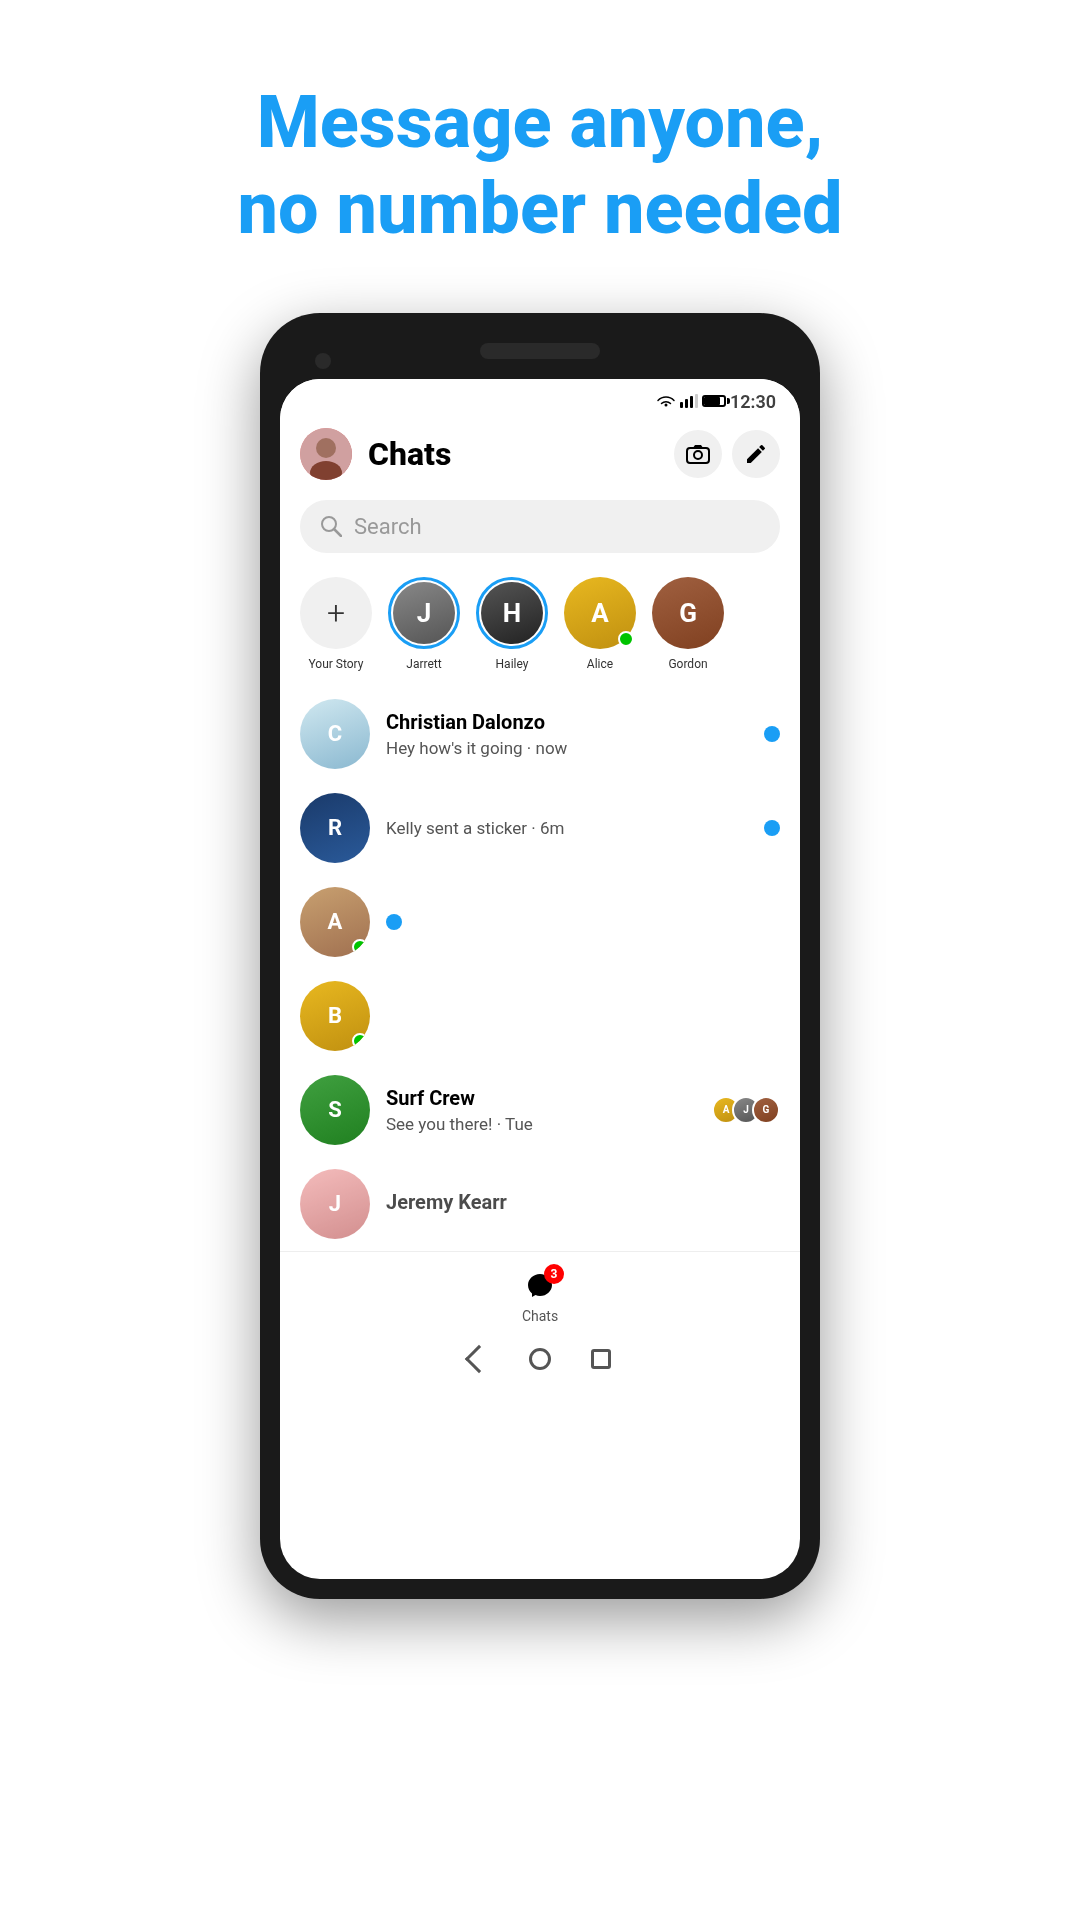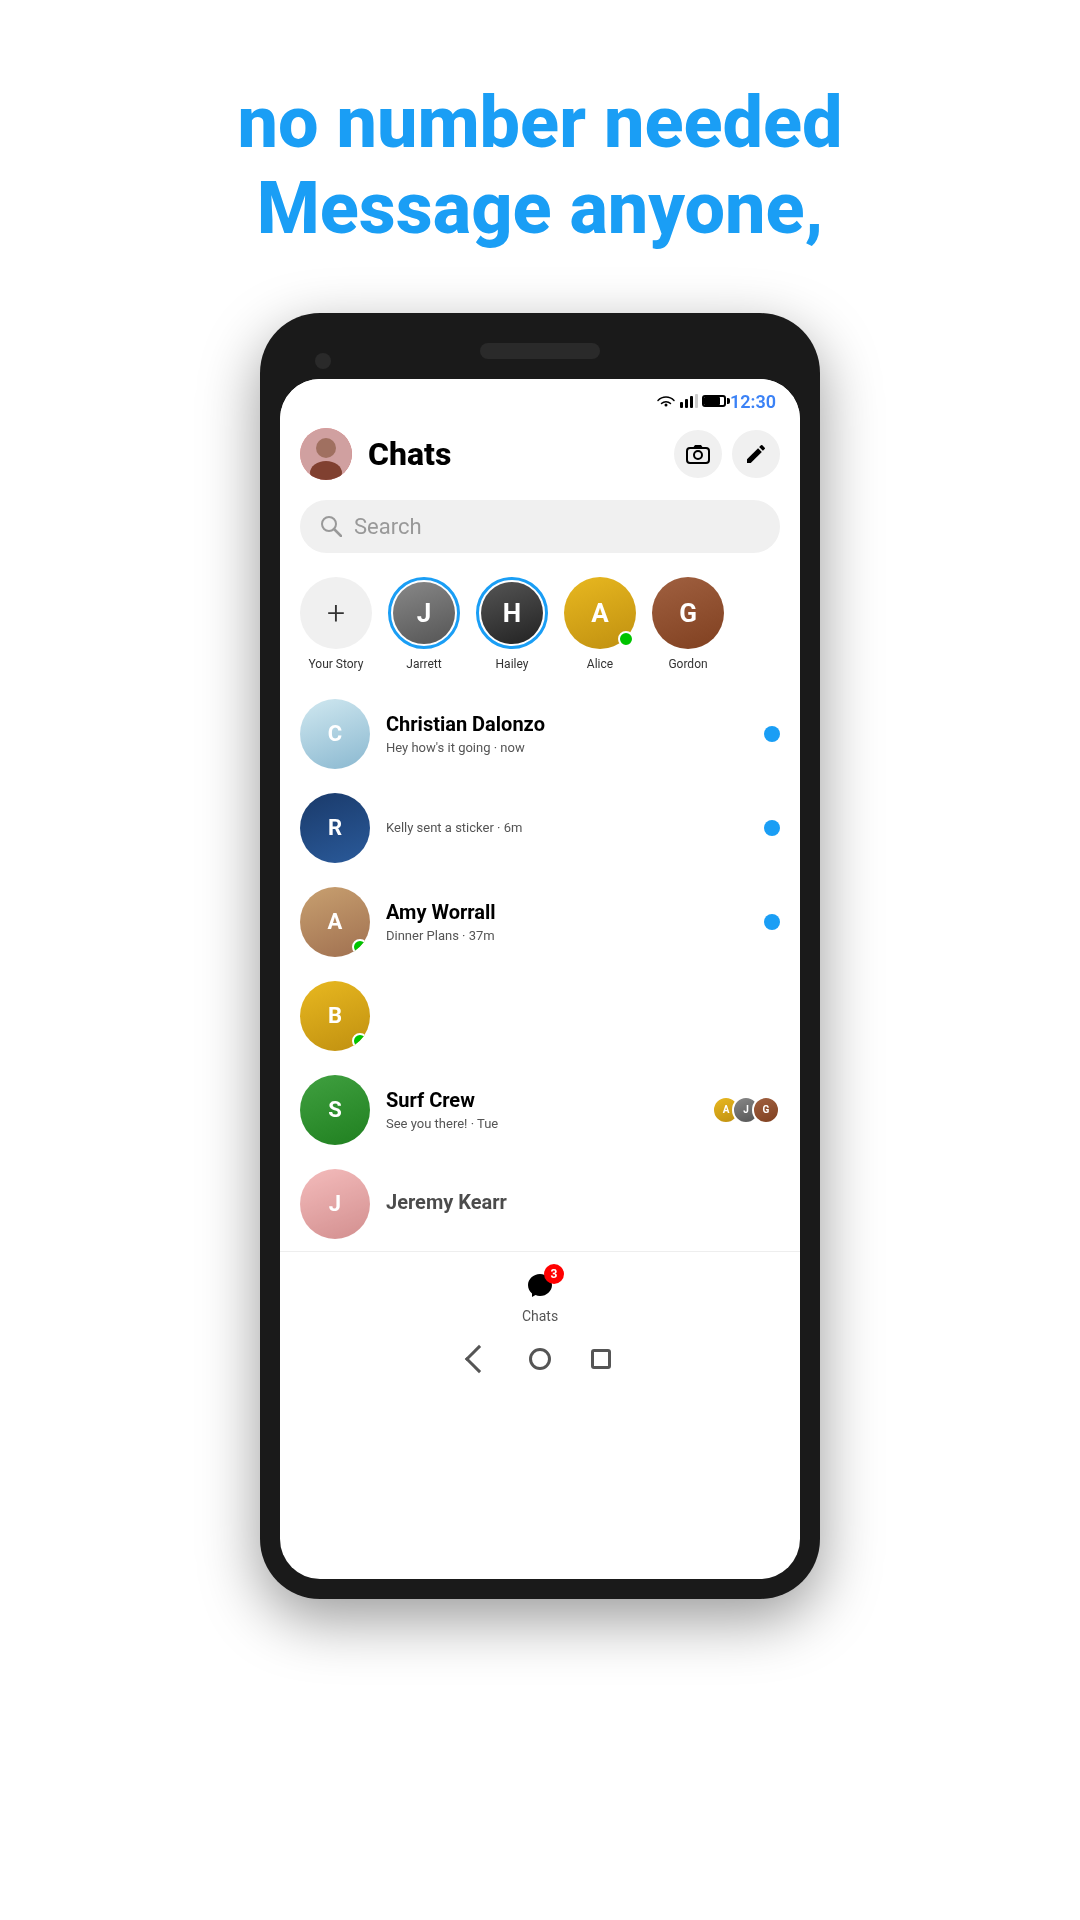--- a/index.html
+++ b/index.html
@@ -98,21 +98,21 @@
     }
     .battery-fill {
       width: 80%;
       height: 100%;
       background: #000;
       border-radius: 1px;
     }
     .time {
       font-size: 18px;
       font-weight: 600;
-      color: #3b82f6;
+      color: #404040;
     }
 
     
     .app-header {
       display: flex;
       align-items: center;
       padding: 12px 20px;
       background: #fff;
     }
     .avatar-header {
@@ -240,21 +240,21 @@
       flex: 1;
       min-width: 0;
     }
     .chat-name {
       font-size: 20px;
       font-weight: 700;
       color: #000;
       margin-bottom: 4px;
     }
     .chat-preview {
-      font-size: 13px;
+      font-size: 17px;
       color: #555;
       white-space: nowrap;
       overflow: hidden;
       text-overflow: ellipsis;
     }
     .chat-indicator {
       width: 16px;
       height: 16px;
       border-radius: 50%;
       background: #1a9ef5;
@@ -369,22 +369,22 @@
       justify-content: center;
       font-size: 26px;
       color: #fff;
       font-weight: 700;
     }
   </style>
 </head>
 <body>
 
 <div class="hero-text">
+  <div>Message anyone,</div>
   <div>no number needed</div>
-  <div>Message anyone,</div>
 </div>
 
 <div class="phone-frame">
   <div class="phone-camera"></div>
   <div class="phone-notch"></div>
 
   <div class="phone-screen">
 
     <div class="status-bar">
       <div class="status-icons">
@@ -511,24 +511,20 @@
         <div class="chat-info">
           <div class="chat-preview">Kelly sent a sticker · 6m</div>
         </div>
         <div class="chat-indicator"></div>
       </div>
 
       <div class="chat-item">
         <div class="chat-avatar av-amy" style="position:relative;">
           <div class="avatar-face" style="font-size:22px;">A</div>
           <div class="online-dot"></div>
-        </div>
-        <div class="chat-info">
-          <div class="chat-name">Amy Worrall</div>
-          <div class="chat-preview">Dinner Plans · 37m</div>
         </div>
         <div class="chat-indicator"></div>
       </div>
 
       <div class="chat-item">
         <div class="chat-avatar av-brendan" style="position:relative;">
           <div class="avatar-face" style="font-size:22px;">B</div>
           <div class="online-dot"></div>
         </div>
       </div>

